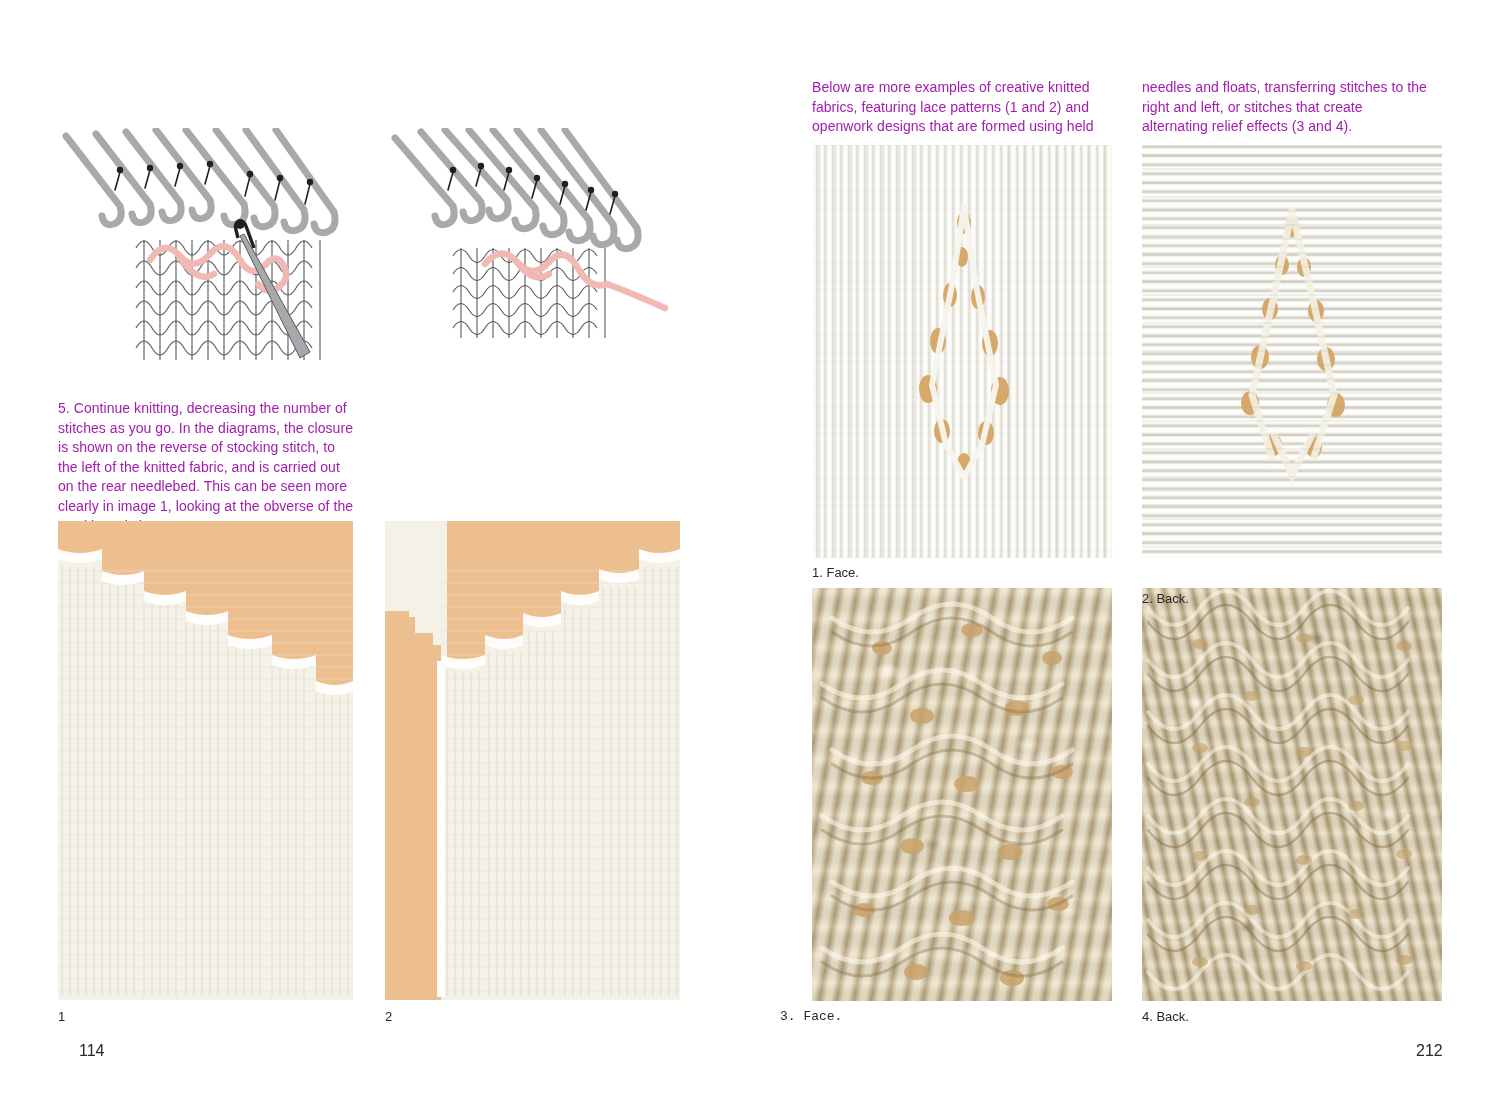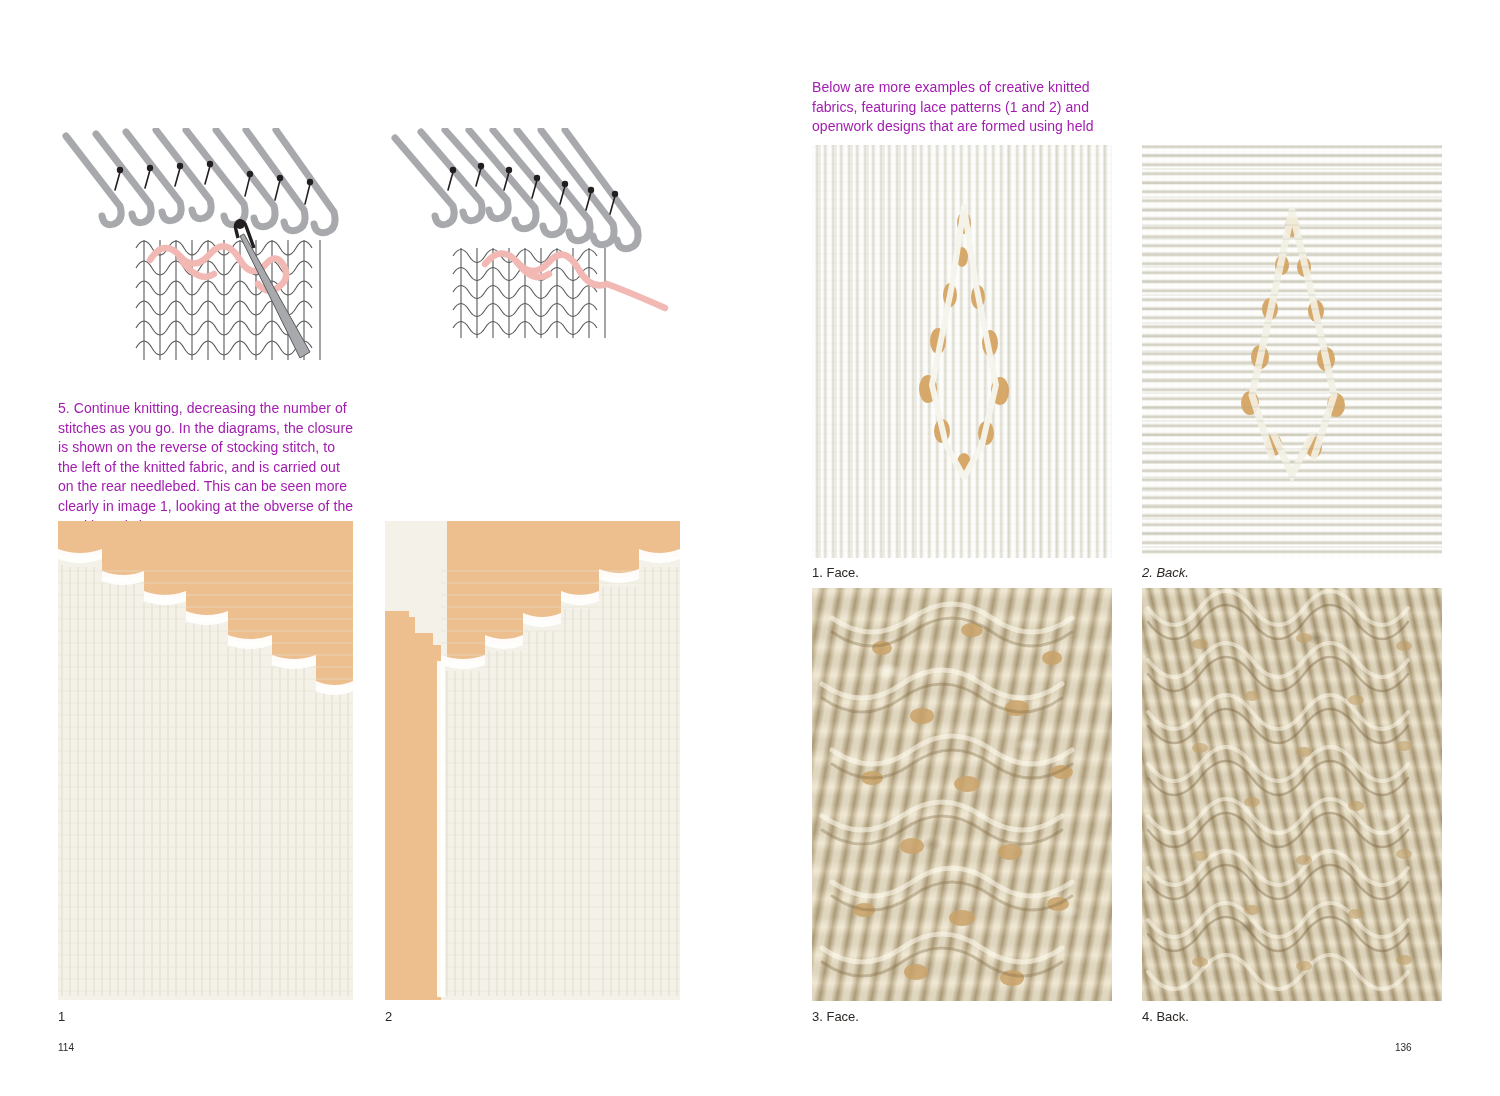--- a/index.html
+++ b/index.html
@@ -29,22 +29,23 @@
     letter-spacing: 0.05px;
     color: #a21caf;
     white-space: pre-wrap;
   }
   .caption {
     font-size: 13px;
     line-height: 16px;
     color: #2b2724;
   }
   .folio {
-    font-size: 10px;
+    font-size: 16px;
     color: #2b2724;
+    margin-left: 21px;
   }
 
   
   #diagram-left  { position: absolute; left: 58px;  top: 128px; width: 310px; height: 240px; }
   #diagram-right { position: absolute; left: 385px; top: 128px; width: 300px; height: 240px; }
 
   #text-step5 { position: absolute; left: 58px;  top: 385px; width: 300px; }
   #text-step6 { position: absolute; left: 385px; top: 385px; width: 300px; }
 
   .photo {
@@ -64,22 +65,22 @@
   
   #text-right-col1 { position: absolute; left: 812px;  top: 64px; width: 290px; }
   #text-right-col2 { position: absolute; left: 1142px; top: 64px; width: 290px; }
 
   #photo-3 { left: 812px;  top: 145px; width: 300px; height: 413px; }
   #photo-4 { left: 1142px; top: 145px; width: 300px; height: 413px; }
   #photo-5 { left: 812px;  top: 588px; width: 300px; height: 413px; }
   #photo-6 { left: 1142px; top: 588px; width: 300px; height: 413px; }
 
   #label-3 { position: absolute; left: 812px;  top: 565px; }
-  #label-4 { position: absolute; left: 1142px; top: 565px; font-style: italic; }
-  #label-5 { position: absolute; left: 812px;  top: 1009px; }
+  #label-4 { position: absolute; left: 1142px; top: 591px; }
+  #label-5 { position: absolute; left: 780px;  top: 1009px; font-family: Liberation Mono, monospace; }
   #label-6 { position: absolute; left: 1142px; top: 1009px; }
 
   
   .knit-cream {
     width: 100%; height: 100%;
     background-color: #f0efe6;
     background-image:
       repeating-linear-gradient(90deg,
         rgba(255,255,255,0.85) 0px,
         rgba(255,255,255,0.85) 3px,
@@ -300,20 +301,21 @@
       </g>
     </svg>
   </div>
 
   <div id="label-1" class="caption">1</div>
   <div id="label-2" class="caption">2</div>
 
   <div id="folio-left" class="folio">114</div>
 
   <p id="text-right-col1" class="body-text">Below are more examples of creative knitted fabrics, featuring lace patterns (1 and 2) and openwork designs that are formed using held</p>
+  <p id="text-right-col2" class="body-text">needles and floats, transferring stitches to the right and left, or stitches that create alternating relief effects (3 and 4).</p>
 
   <div class="photo" id="photo-3">
     <div class="knit-cream" style="position:absolute;inset:0;"></div>
     <svg viewBox="0 0 300 413" width="300" height="413" preserveAspectRatio="none" xmlns="http://www.w3.org/2000/svg" style="position:absolute;inset:0;">
       <g fill="#d6a86a">
         <ellipse cx="152" cy="78" rx="7" ry="11"></ellipse>
         <ellipse cx="150" cy="112" rx="6" ry="10"></ellipse>
         <ellipse cx="138" cy="150" rx="7" ry="12"></ellipse>
         <ellipse cx="166" cy="152" rx="7" ry="12"></ellipse>
         <ellipse cx="126" cy="196" rx="8" ry="13"></ellipse>
@@ -443,15 +445,15 @@
           <ellipse cx="262" cy="372" rx="8" ry="5"></ellipse>
       </g>
     </svg>
   </div>
 
   <div id="label-3" class="caption">1. Face.</div>
   <div id="label-4" class="caption">2. Back.</div>
   <div id="label-5" class="caption">3. Face.</div>
   <div id="label-6" class="caption">4. Back.</div>
 
-  <div id="folio-right" class="folio">136</div>
+  <div id="folio-right" class="folio">212</div>
 
 </div>
 
 </body></html>

